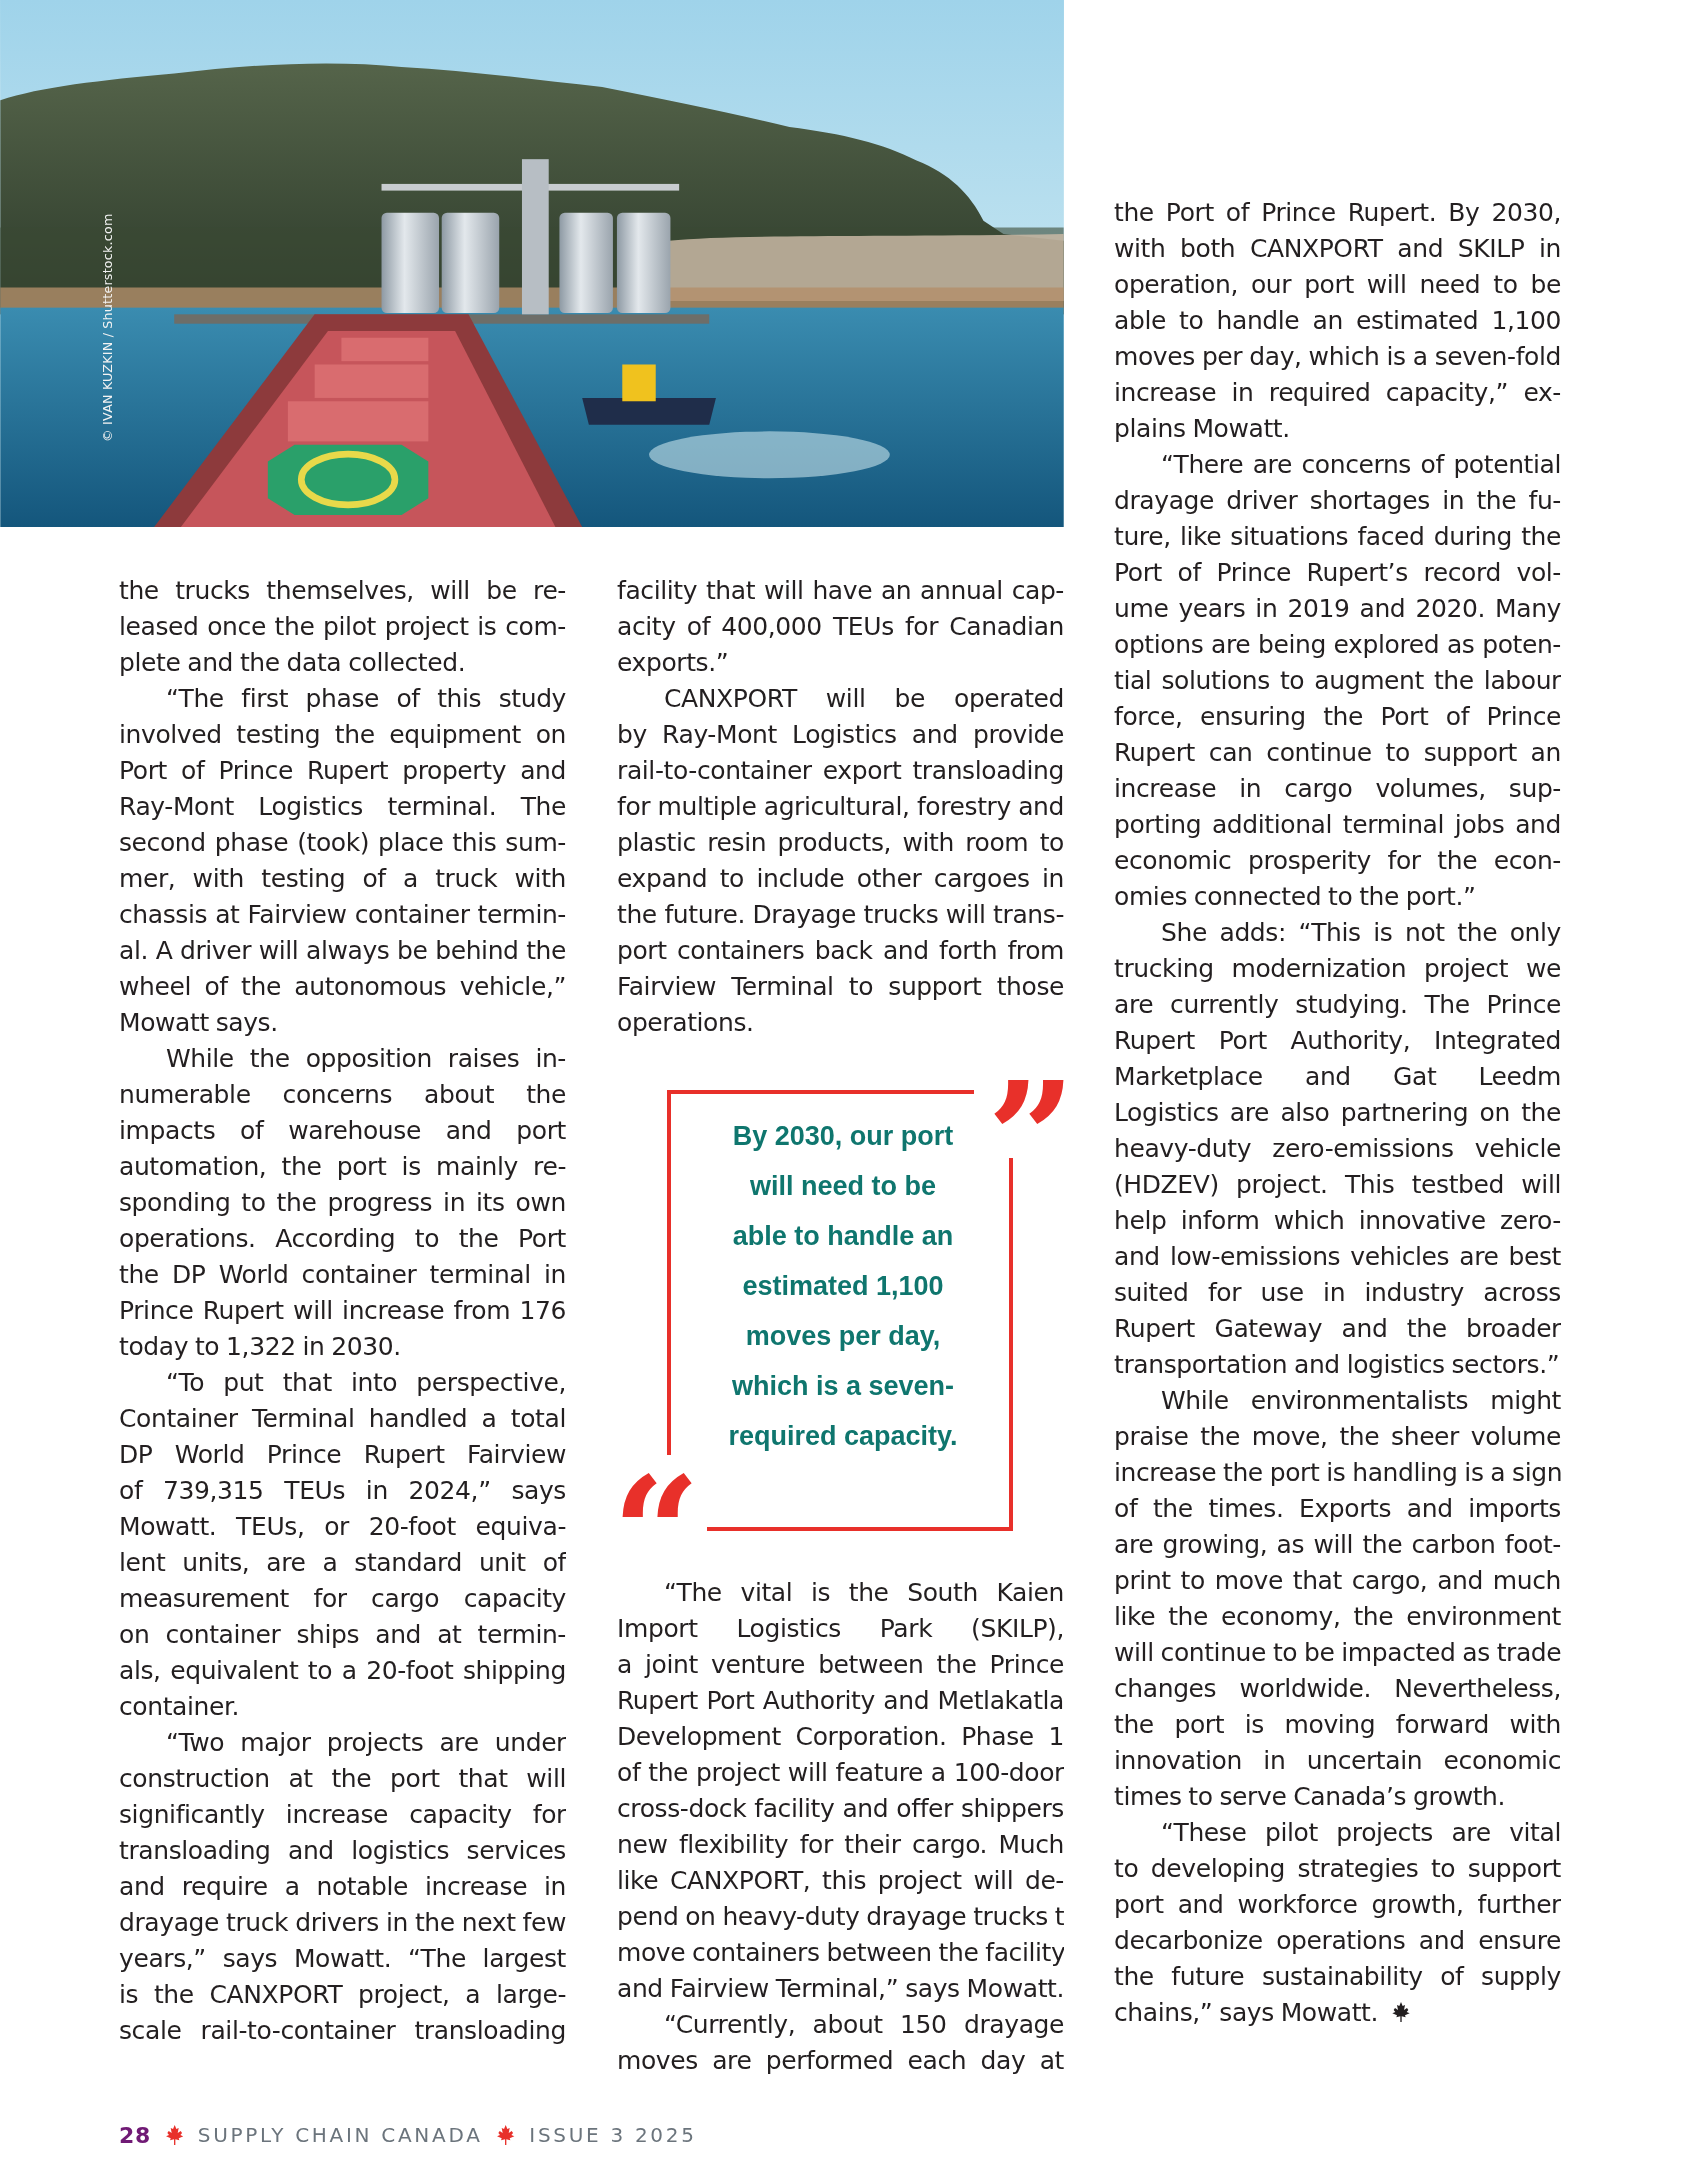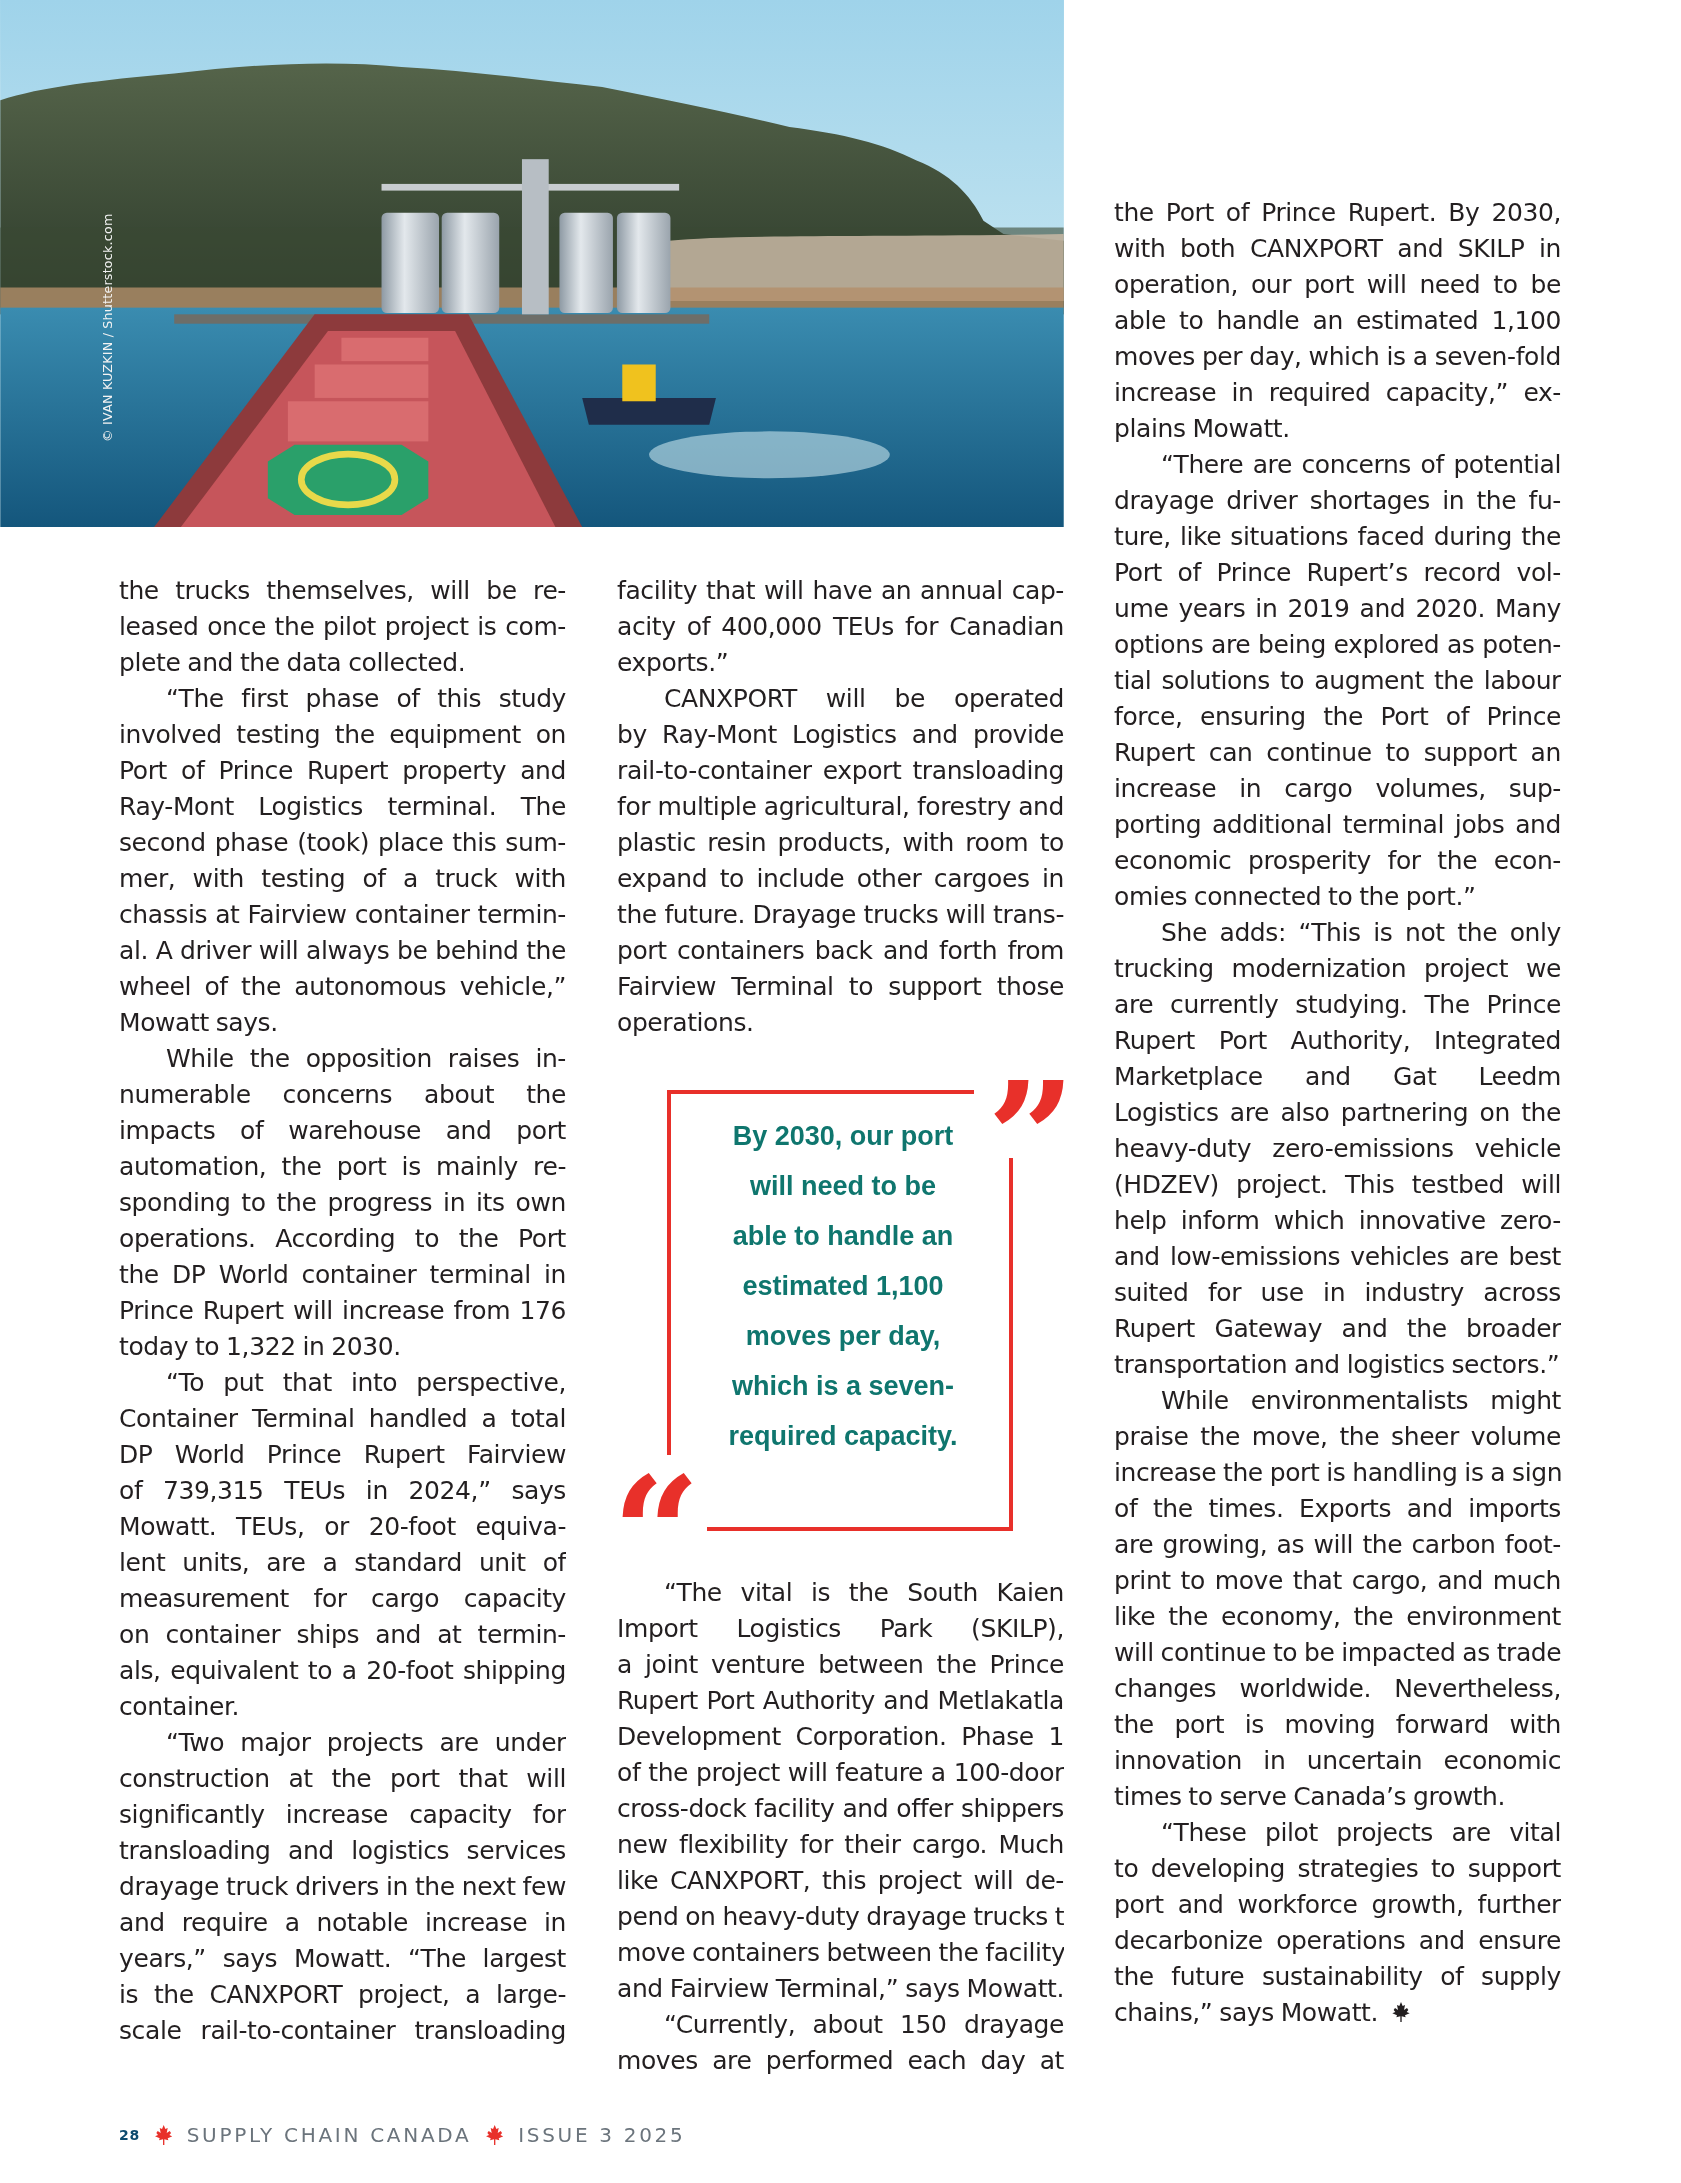--- a/index.html
+++ b/index.html
@@ -11,21 +11,21 @@
   .ln { height:36px; line-height:36px; font-size:25px; white-space:nowrap; text-align:justify; text-align-last:justify; overflow:hidden; letter-spacing:-0.4px; word-spacing:-0.7px; }
   .ln.end { text-align-last:left; }
   .ln.ind { padding-left:47px; }
   .ln span.txt { display:block; }
   .pq-frame { position:absolute; }
   .pq-line { position:absolute; background:#e8302a; }
   .pq-text { position:absolute; left:696px; top:1111px; width:294px; text-align:center; color:#0f766e; font-family:"Liberation Sans", sans-serif; font-weight:bold; font-size:27px; line-height:50px; }
   .pq-text div { height:50px; }
   .qmark { position:absolute; color:#e8302a; font-family:"DejaVu Serif", serif; font-weight:bold; font-size:154px; line-height:1; }
   .footer { position:absolute; left:119px; top:2123px; height:24px; display:flex; align-items:center; font-family:"DejaVu Sans", sans-serif; }
-  .footer .pg { font-weight:bold; font-size:14px; color:#0c4a6e; letter-spacing:0.7px; }
+  .footer .pg { font-weight:bold; font-size:22px; color:#701a75; letter-spacing:0.7px; }
   .footer .leaf { display:inline-block; width:17.4px; height:20px; margin:0 14.7px; }
   .footer .mag { font-size:20px; color:#6b747c; letter-spacing:2.7px; }
   .endleaf { display:inline-block; width:20px; height:20px; vertical-align:-1.3px; margin-left:13.4px; }
 </style>
 </head>
 <body>
 
 <div class="photo">
   <svg width="1064" height="527" viewBox="0 0 1590 788">
     <defs>
@@ -177,24 +177,24 @@
     <div class="ln">
       <span class="txt">construction at the port that will</span>
     </div>
     <div class="ln">
       <span class="txt">significantly increase capacity for</span>
     </div>
     <div class="ln">
       <span class="txt">transloading and logistics services</span>
     </div>
     <div class="ln">
+      <span class="txt">and require a notable increase in</span>
+    </div>
+    <div class="ln">
       <span class="txt">drayage truck drivers in the next few</span>
-    </div>
-    <div class="ln">
-      <span class="txt">and require a notable increase in</span>
     </div>
     <div class="ln">
       <span class="txt">years,” says Mowatt. “The largest</span>
     </div>
     <div class="ln">
       <span class="txt">is the CANXPORT project, a large-</span>
     </div>
     <div class="ln">
       <span class="txt">scale rail-to-container transloading</span>
     </div>

